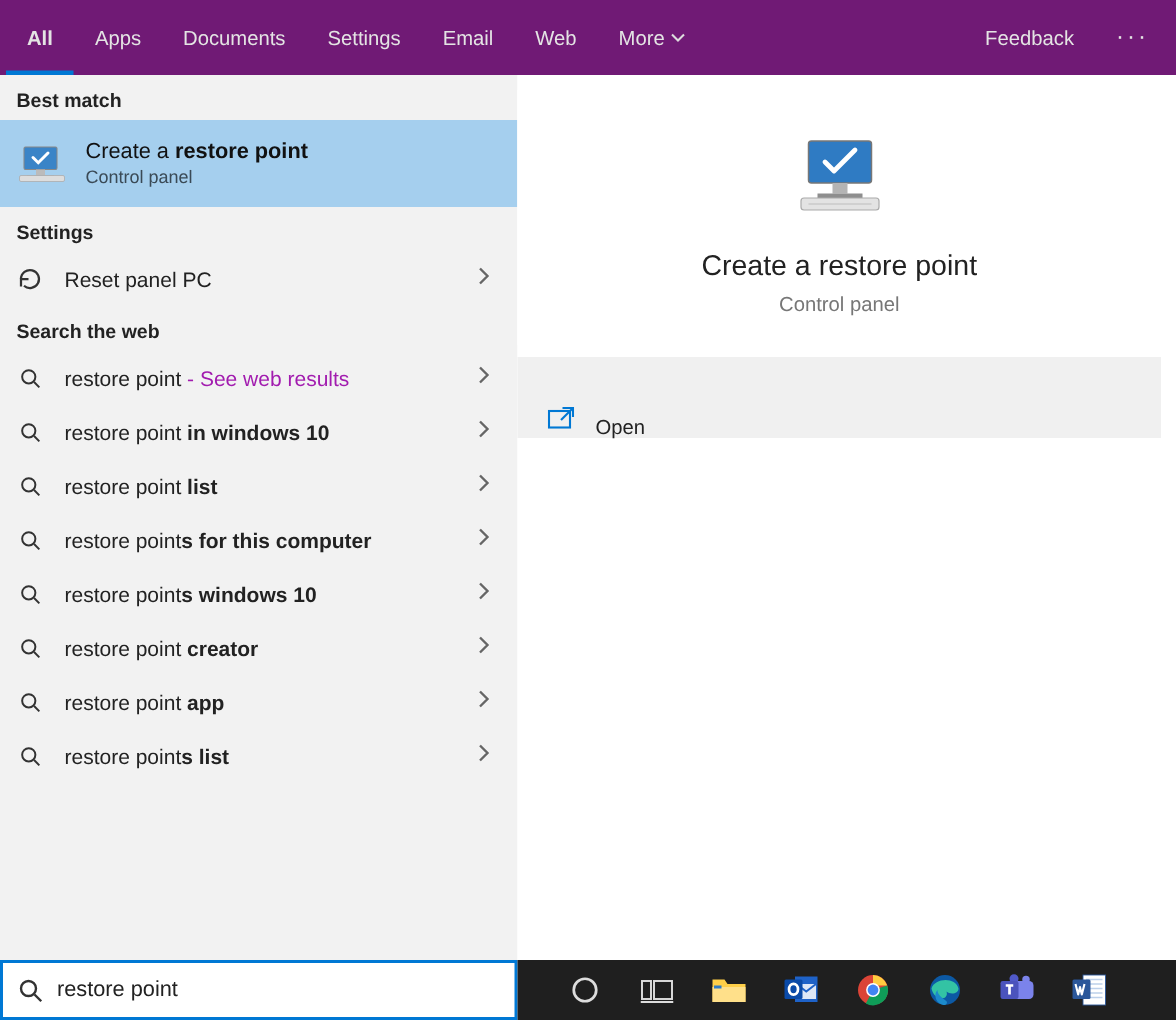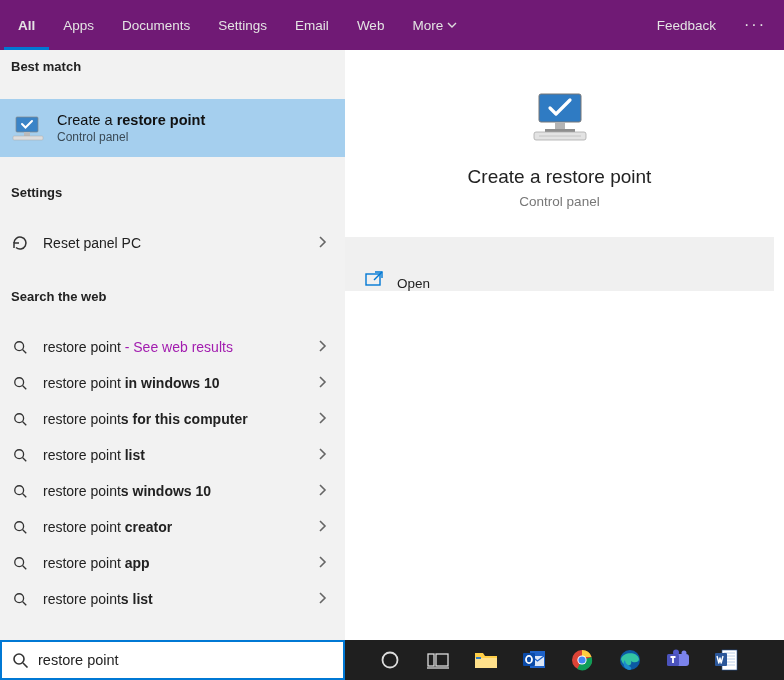--- a/index.html
+++ b/index.html
@@ -9,21 +9,21 @@
   .tabs { background: #701a75; height: 50px; display: flex; align-items: center; color: #e4e4e4; font-size: 13.5px; padding: 0 4px; }
   .tab { padding: 0 14px; height: 50px; display: flex; align-items: center; cursor: pointer; position: relative; }
   .tab.active { font-weight: 600; }
   .tab.active::after { content:""; position:absolute; left:0; right:0; bottom:0; height:3px; background:#0078d4; }
   .tabs .spacer { flex: 1; }
   .more-chev { margin-left:4px; }
   .dots { padding: 0 14px; letter-spacing: 2px; font-size: 16px; }
 
   
   .content { display:flex; height: 590px; }
-  .left { width: 345px; background:#f2f2f2; display:flex; flex-direction:column; overflow: hidden; gap: 19px; }
+  .left { width: 345px; background:#f2f2f2; display:flex; flex-direction:column; overflow: hidden; }
   .right { flex:1; background:#fff; display:flex; flex-direction:column; }
 
   .section-header { font-size:13px; font-weight:600; color:#222; padding:9px 11px 6px; }
   .row { display:flex; align-items:center; padding:0 11px; height:36px; position:relative; cursor:pointer; }
   .row .chev { position:absolute; right:18px; color:#666; }
   .row .label { font-size:14px; color:#222; margin-left:14px; }
   .row .label .bold { font-weight:700; }
   .row .label .dim { color:#a21caf; }
   .row .icon { width:18px; display:flex; justify-content:center; color:#333; }
 
@@ -141,33 +141,33 @@
               <path d="M3 1 L8 6 L3 11" stroke="#666" stroke-width="1.6" fill="none"></path>
             </svg></span>
         </div>
         <div class="row">
           <span class="icon">
             <svg width="15" height="15" viewBox="0 0 17 17">
               <circle cx="7" cy="7" r="5" fill="none" stroke="#333" stroke-width="1.5"></circle>
               <line x1="11" y1="11" x2="15" y2="15" stroke="#333" stroke-width="1.5"></line>
             </svg>
           </span>
+          <span class="label"><span>restore point </span><span class="bold">list</span><span class="dim"></span></span>
+          <span class="chev"><svg width="10" height="12" viewBox="0 0 10 12">
+              <path d="M3 1 L8 6 L3 11" stroke="#666" stroke-width="1.6" fill="none"></path>
+            </svg></span>
+        </div>
+        <div class="row">
+          <span class="icon">
+            <svg width="15" height="15" viewBox="0 0 17 17">
+              <circle cx="7" cy="7" r="5" fill="none" stroke="#333" stroke-width="1.5"></circle>
+              <line x1="11" y1="11" x2="15" y2="15" stroke="#333" stroke-width="1.5"></line>
+            </svg>
+          </span>
           <span class="label"><span>restore point</span><span class="bold">s for this computer</span><span class="dim"></span></span>
-          <span class="chev"><svg width="10" height="12" viewBox="0 0 10 12">
-              <path d="M3 1 L8 6 L3 11" stroke="#666" stroke-width="1.6" fill="none"></path>
-            </svg></span>
-        </div>
-        <div class="row">
-          <span class="icon">
-            <svg width="15" height="15" viewBox="0 0 17 17">
-              <circle cx="7" cy="7" r="5" fill="none" stroke="#333" stroke-width="1.5"></circle>
-              <line x1="11" y1="11" x2="15" y2="15" stroke="#333" stroke-width="1.5"></line>
-            </svg>
-          </span>
-          <span class="label"><span>restore point </span><span class="bold">list</span><span class="dim"></span></span>
           <span class="chev"><svg width="10" height="12" viewBox="0 0 10 12">
               <path d="M3 1 L8 6 L3 11" stroke="#666" stroke-width="1.6" fill="none"></path>
             </svg></span>
         </div>
         <div class="row">
           <span class="icon">
             <svg width="15" height="15" viewBox="0 0 17 17">
               <circle cx="7" cy="7" r="5" fill="none" stroke="#333" stroke-width="1.5"></circle>
               <line x1="11" y1="11" x2="15" y2="15" stroke="#333" stroke-width="1.5"></line>
             </svg>

